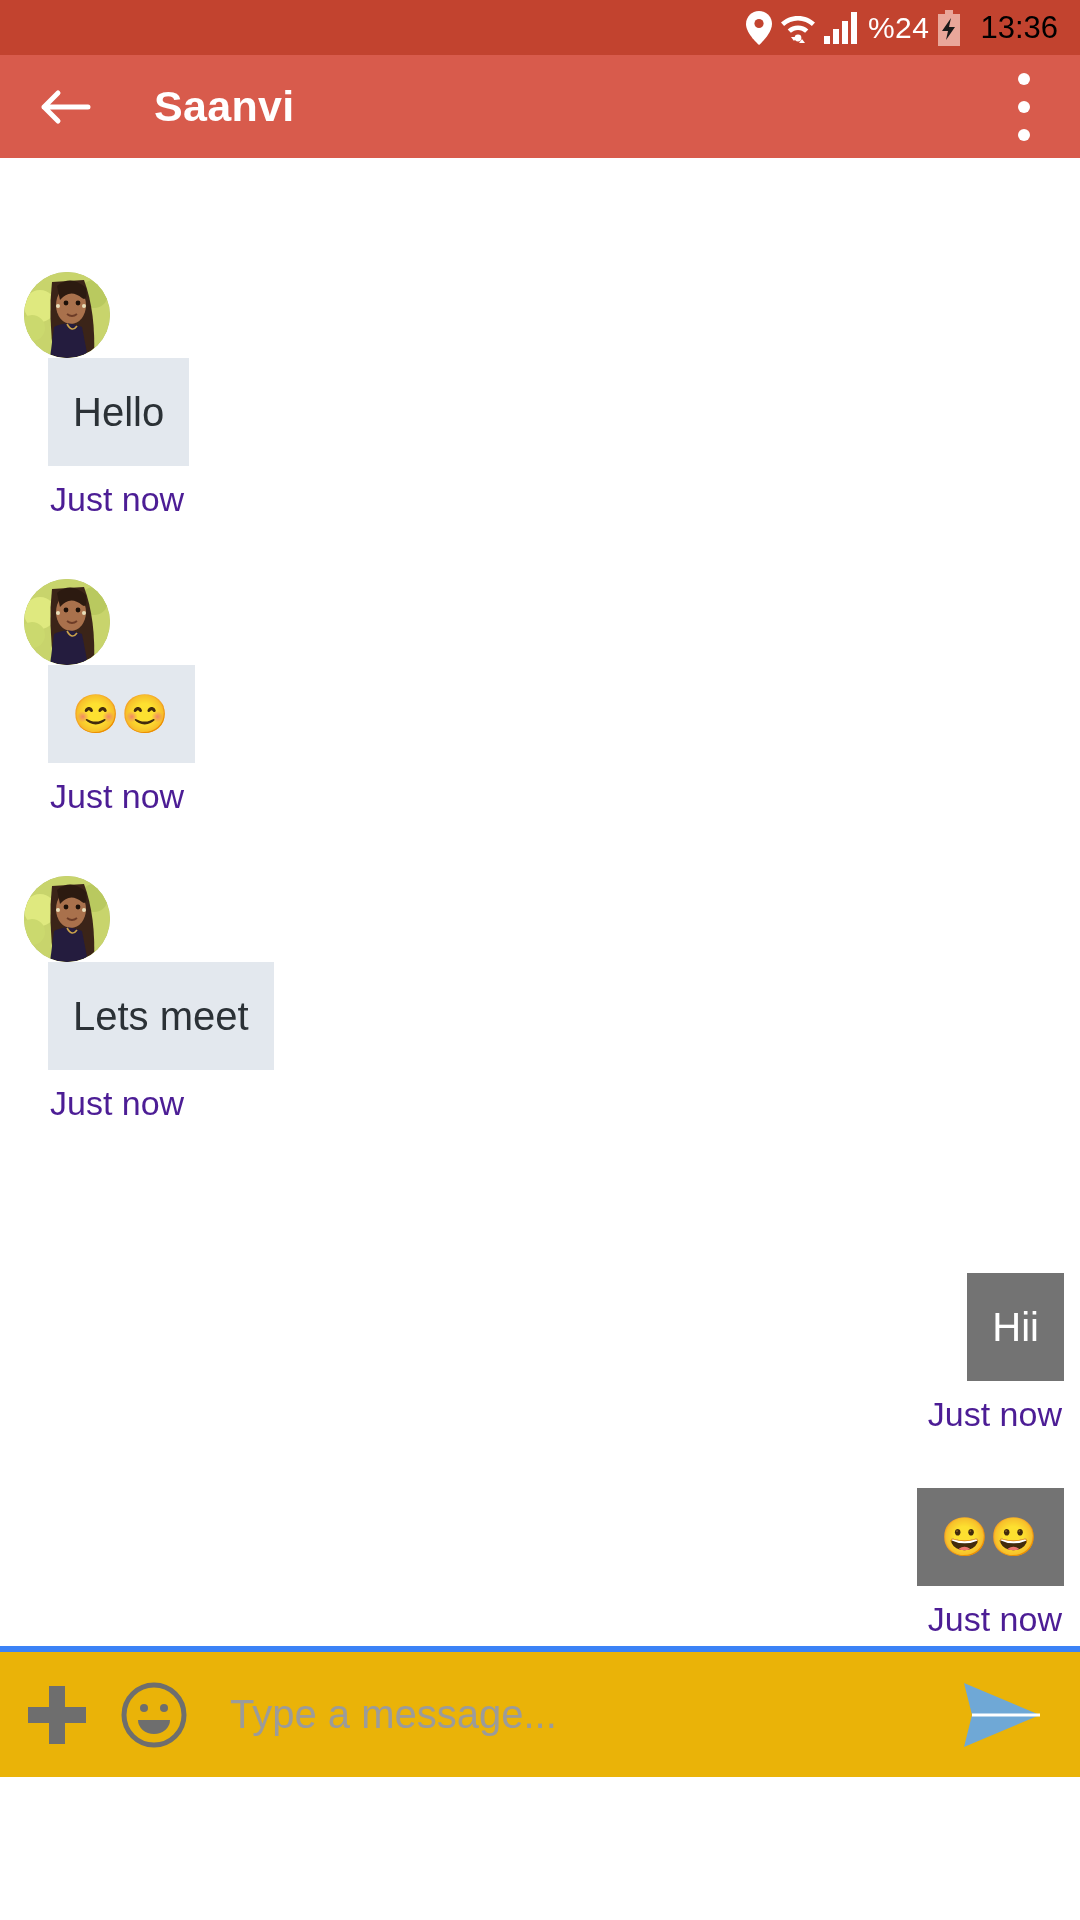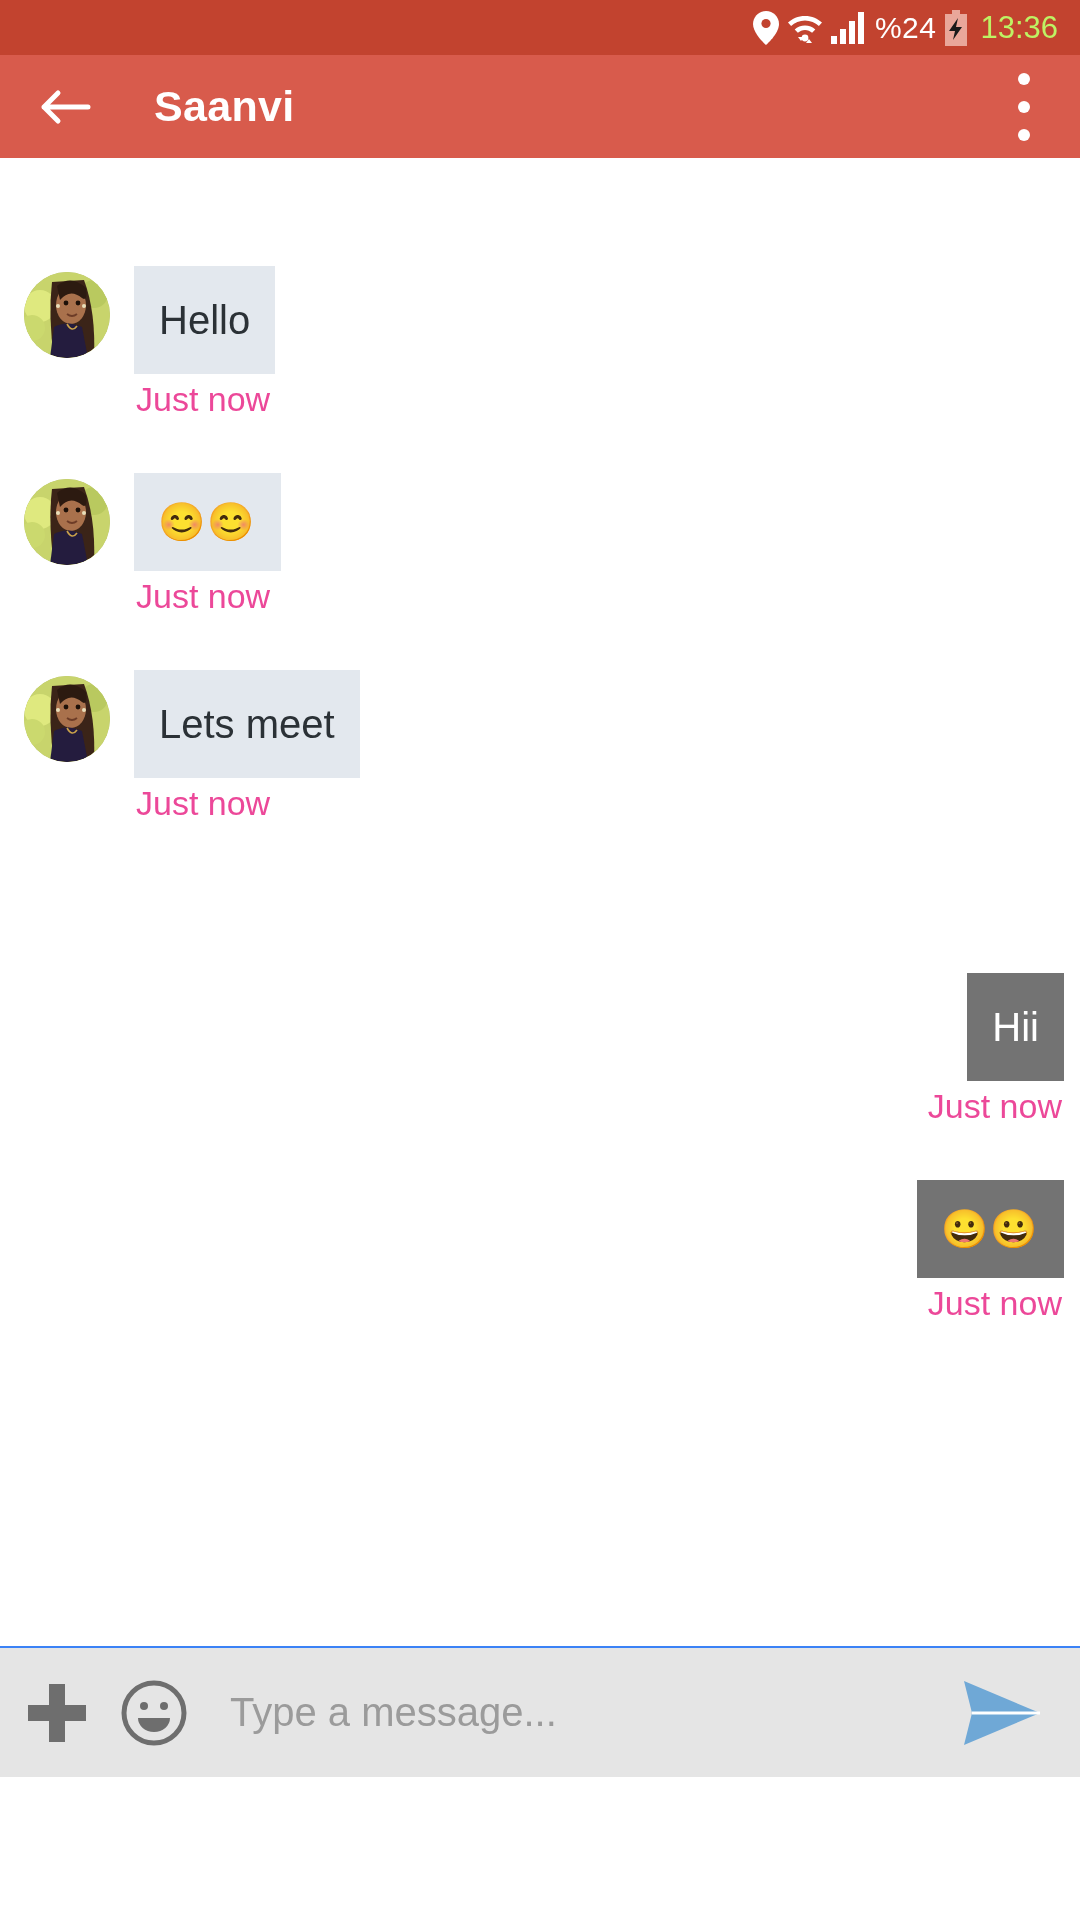--- a/index.html
+++ b/index.html
@@ -13,21 +13,21 @@
   
   #status-bar {
     height:55px; background:#C2432F;
     display:flex; align-items:center; justify-content:flex-end;
     padding-right:22px; gap:8px;
   }
   #status-bar .sb-icon { display:flex; align-items:center; }
   #status-bar .sb-text {
     color:#ffffff; font-size:30px; letter-spacing:0.5px; font-weight:400;
   }
-  #status-bar .clock { font-size:31px; color:#bef264; margin-left:4px; }
+  #status-bar .clock { font-size:31px; color:#000000; margin-left:11px; }
 
   
   #app-bar {
     height:103px; background:#D85B4C;
     display:flex; align-items:center; position:relative;
   }
   #back-btn { width:56px; height:56px; margin-left:36px; position:relative; }
   #app-title {
     color:#ffffff; font-size:43px; font-weight:bold;
     margin-left:62px; letter-spacing:0.3px;
@@ -37,21 +37,21 @@
     width:40px; height:68px;
     display:flex; flex-direction:column; align-items:center; justify-content:space-between;
   }
   #overflow-btn .dot { width:12px; height:12px; border-radius:50%; background:#fff; }
 
   
   #message-list {
     height:1619px; background:#ffffff;
     padding-top:108px; position:relative; overflow:hidden;
   }
-  .msg-row { display:flex; margin-bottom:54px; }
+  .msg-row { display:flex; margin-bottom:54px;flex-direction:column; }
   .msg-row.incoming { padding-left:24px; }
   .msg-row.outgoing { justify-content:flex-end; padding-right:16px; }
 
   .avatar {
     width:86px; height:86px; border-radius:50%;
     flex:0 0 86px; overflow:hidden; margin-top:6px;
     background:#b9c46a;
   }
   .avatar svg { display:block; width:86px; height:86px; }
 
@@ -66,32 +66,32 @@
   }
   .bubble.in {
     background:#E3E8EE; color:#2B3136;
   }
   .bubble.out {
     background:#737373; color:#ffffff;
   }
   .bubble.emoji { font-size:38px; padding:30px 24px; letter-spacing:2px; }
 
   .timestamp {
-    font-size:34px; color:#ec4899; margin-top:6px;
+    font-size:34px; color:#4c1d95; margin-top:14px;
   }
   .msg-row.incoming .timestamp { margin-left:2px; }
   .msg-row.outgoing .timestamp { margin-right:2px; }
 
   .gap-between { height:96px; }
 
   
   #input-bar {
     position:absolute; left:0; bottom:0;
     width:1080px; height:131px;
-    background:#e5e5e5; border-top:2px solid #3b82f6;
+    background:#eab308; border-top:6px solid #3b82f6;
     display:flex; align-items:center;
   }
   #plus-btn { margin-left:22px; width:70px; height:70px; position:relative; }
   #emoji-btn { margin-left:26px; width:72px; height:72px; }
   #message-input {
     flex:1; border:none; outline:none; background:transparent;
     margin-left:40px; font-size:40px; color:#3a3a3a;
     font-family:"Liberation Sans", sans-serif;
   }
   #message-input::placeholder { color:#9B9B9B; }

